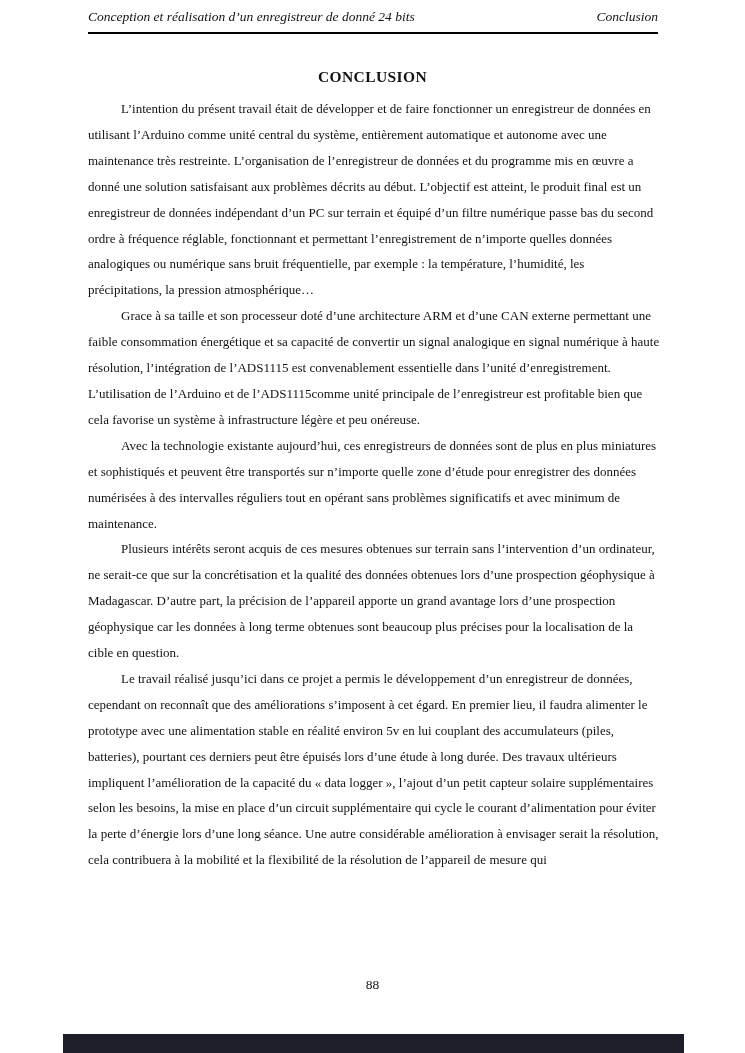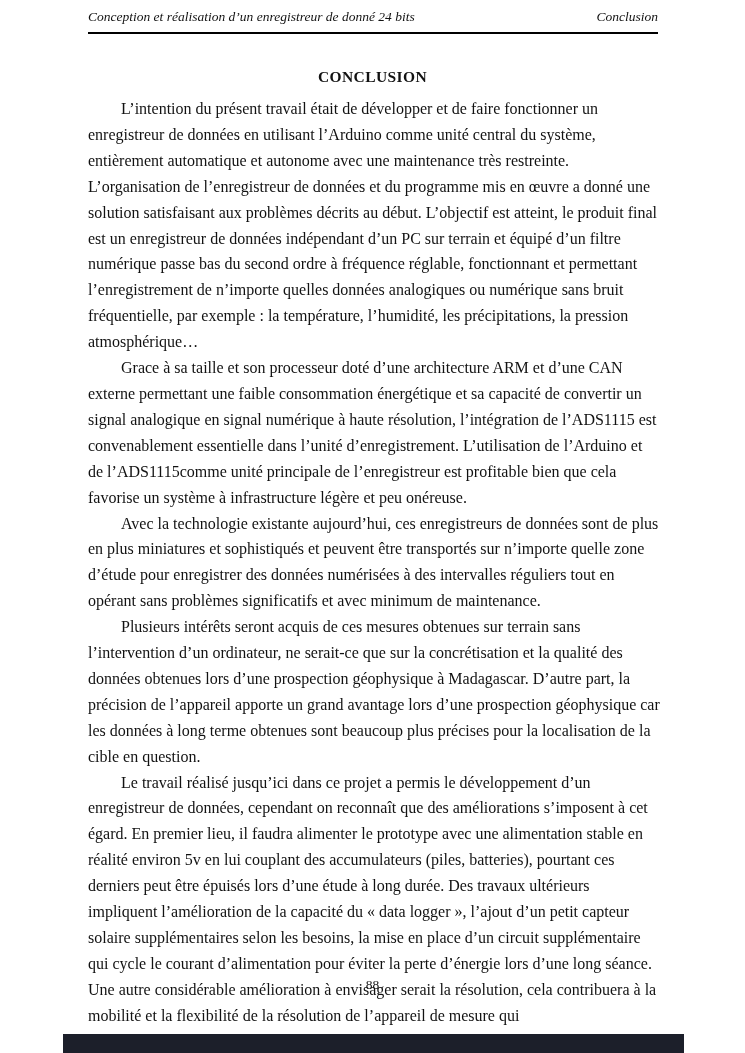--- a/index.html
+++ b/index.html
@@ -45,21 +45,21 @@
     text-align: center;
     font-weight: bold;
     font-size: 15.5px;
     letter-spacing: 0.4px;
   }
   .body-text {
     position: absolute;
     top: 96px;
     left: 88px;
     width: 572px;
-    font-size: 16px;
+    font-size: 13px;
     line-height: 25.9px;
     text-align: left;
   }
   .body-text p {
     margin: 0;
     padding: 0;
     text-indent: 33px;
   }
   .page-number {
     position: absolute;

